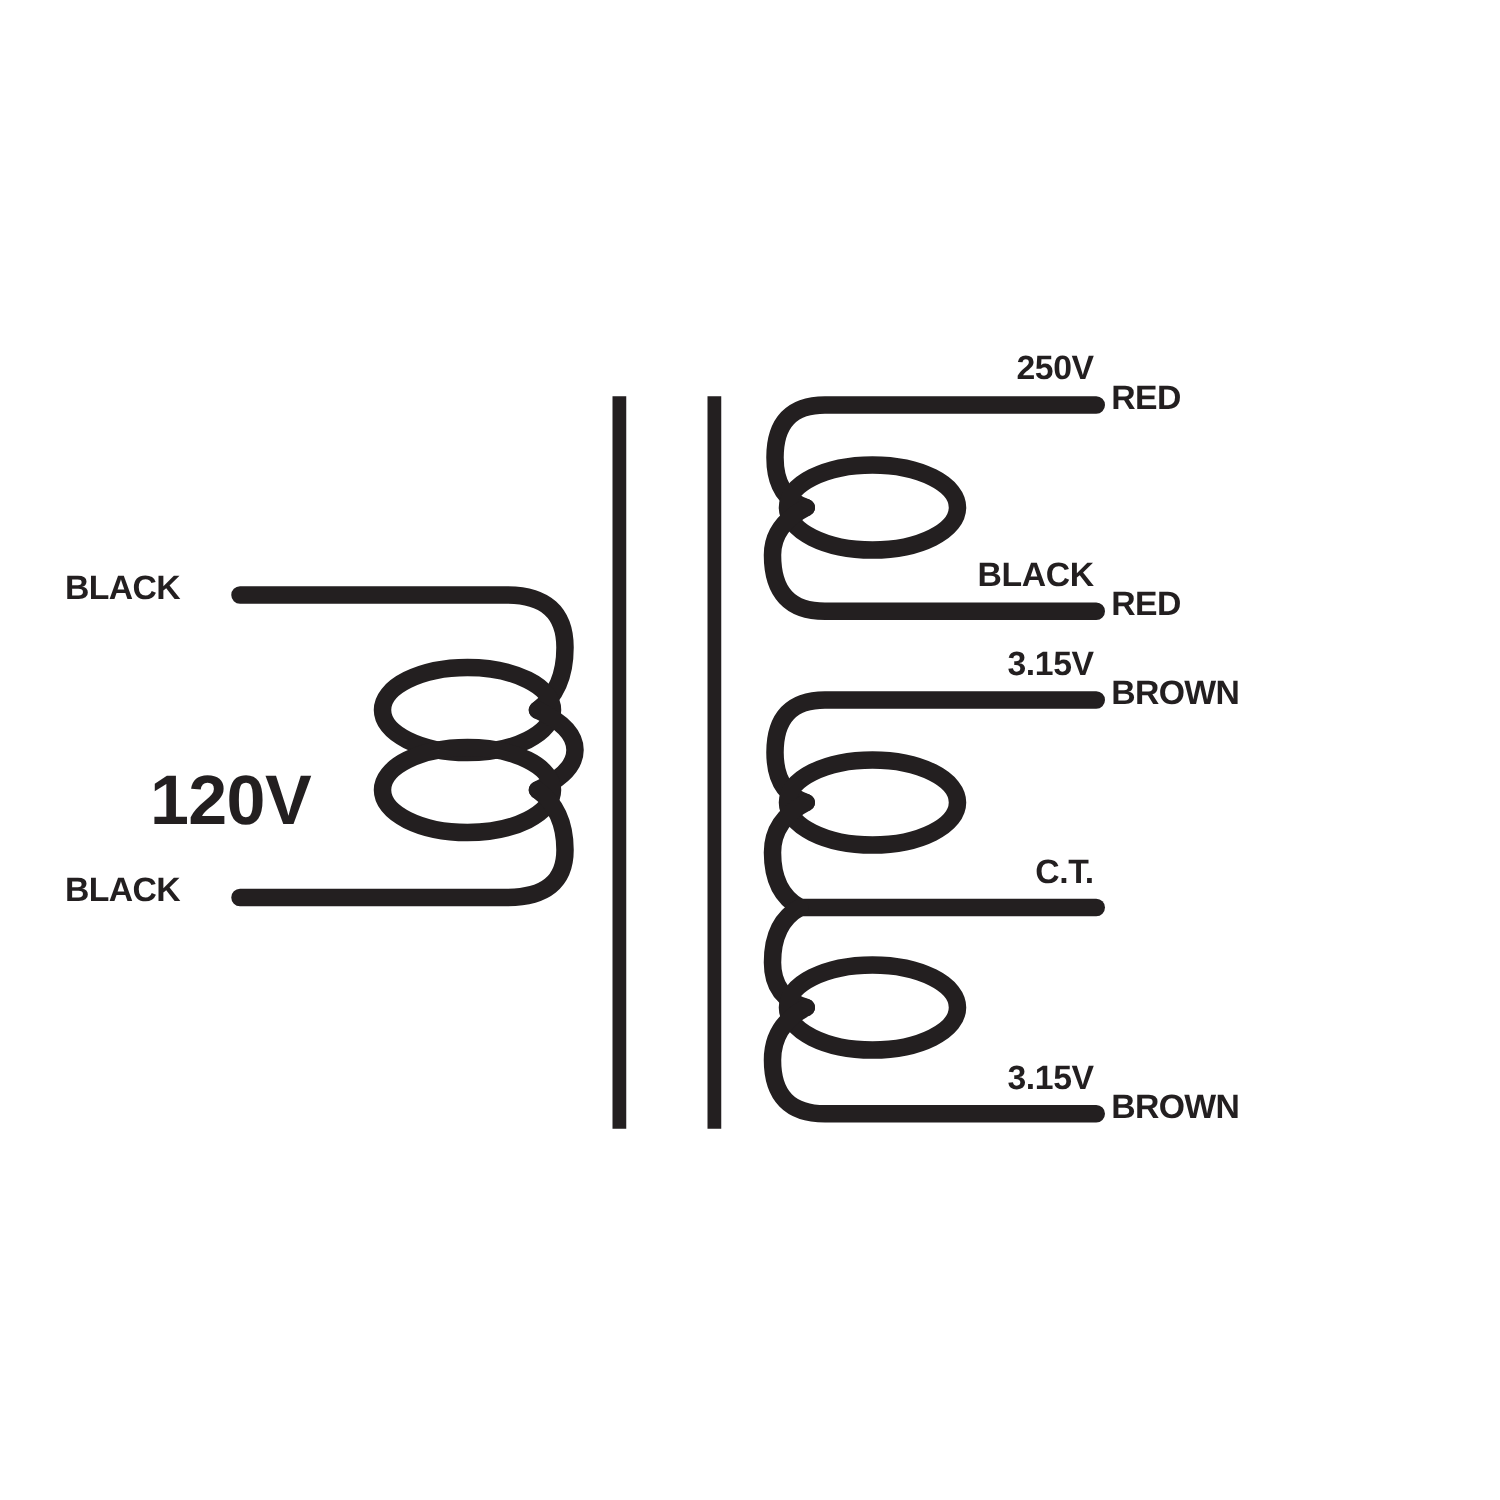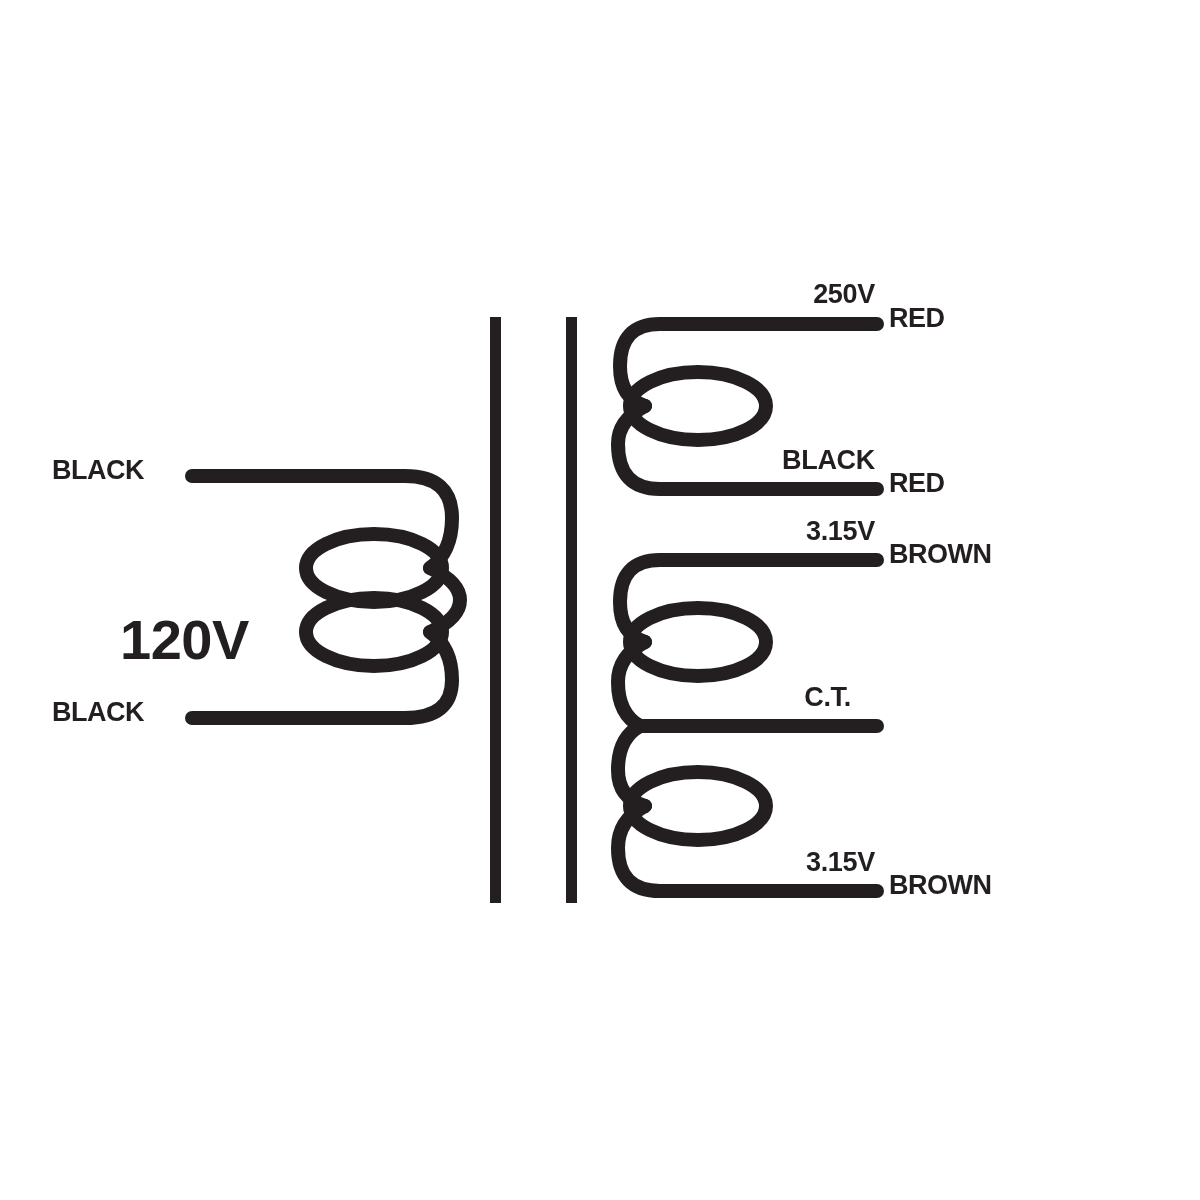--- a/index.html
+++ b/index.html
@@ -111,20 +111,20 @@
   <div class="label lead-label" style="left:889px; top:305px;">RED</div>
 
   <div class="label volt-label anchor-right" style="left:875px; top:447px;">BLACK</div>
 
   <div class="label lead-label" style="left:889px; top:470px;">RED</div>
 
   <div class="label volt-label anchor-right" style="left:875px; top:518px;">3.15V</div>
 
   <div class="label lead-label" style="left:889px; top:541px;">BROWN</div>
 
-  <div class="label volt-label anchor-right" style="left:851px; top:684px;">C.T.</div>
+  <div class="label volt-label anchor-right" style="left:875px; top:684px;">C.T.</div>
 
 
   <div class="label volt-label anchor-right" style="left:875px; top:849px;">3.15V</div>
 
   <div class="label lead-label" style="left:889px; top:872px;">BROWN</div>
 
 </div>
 
 </body></html>

